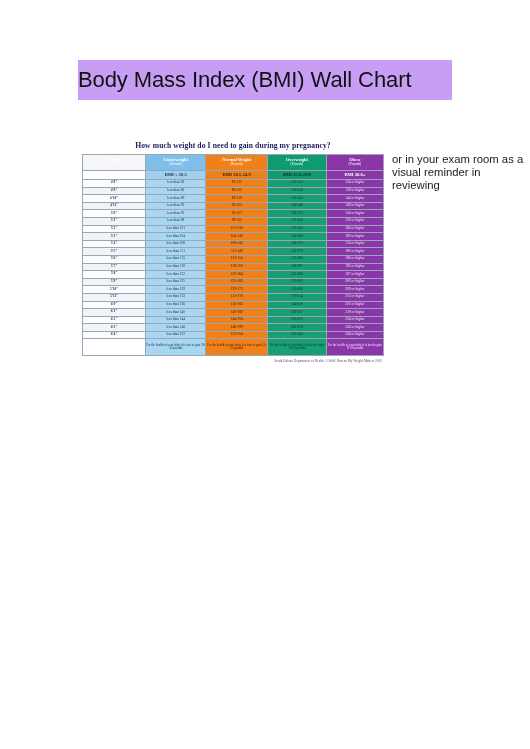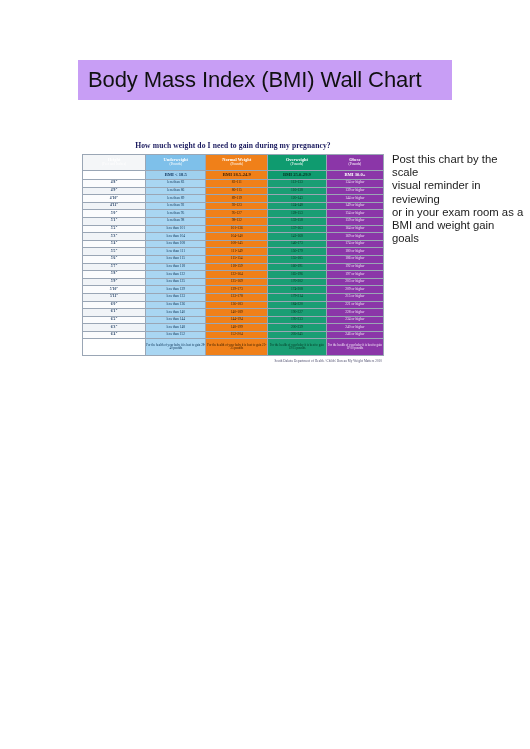--- a/index.html
+++ b/index.html
@@ -26,21 +26,21 @@
     background: #c89ef5;
     display: flex;
     align-items: center;
   }
   #title-text {
     font-family: "Liberation Sans", sans-serif;
     font-size: 22px;
     font-weight: 400;
     color: #111111;
     letter-spacing: -0.1px;
-    padding-left: 10px;
+    padding-left: 0;
     white-space: nowrap;
   }
 
   
   #chart-scan {
     position: absolute;
     left: 78px;
     top: 112px;
     width: 310px;
     height: 210px;
@@ -383,17 +383,15 @@
           <td class="n-obese">For the health of your baby it is best to gain 11-20 pounds</td>
         </tr>
       </tbody>
     </table>
   </div>
 
   <div id="chart-credit">South Dakota Department of Health / Childs' Bureau My Weight Matters 2010</div>
 </div>
 
 <div id="side-note">
-  <p>Post this chart by the scale</p>
+  <p>or in your exam room as a</p>
   <p>visual reminder in reviewing</p>
-  <p>or in your exam room as a</p>
-  <p>BMI and weight gain goals</p>
 </div>
 
 </body></html>

